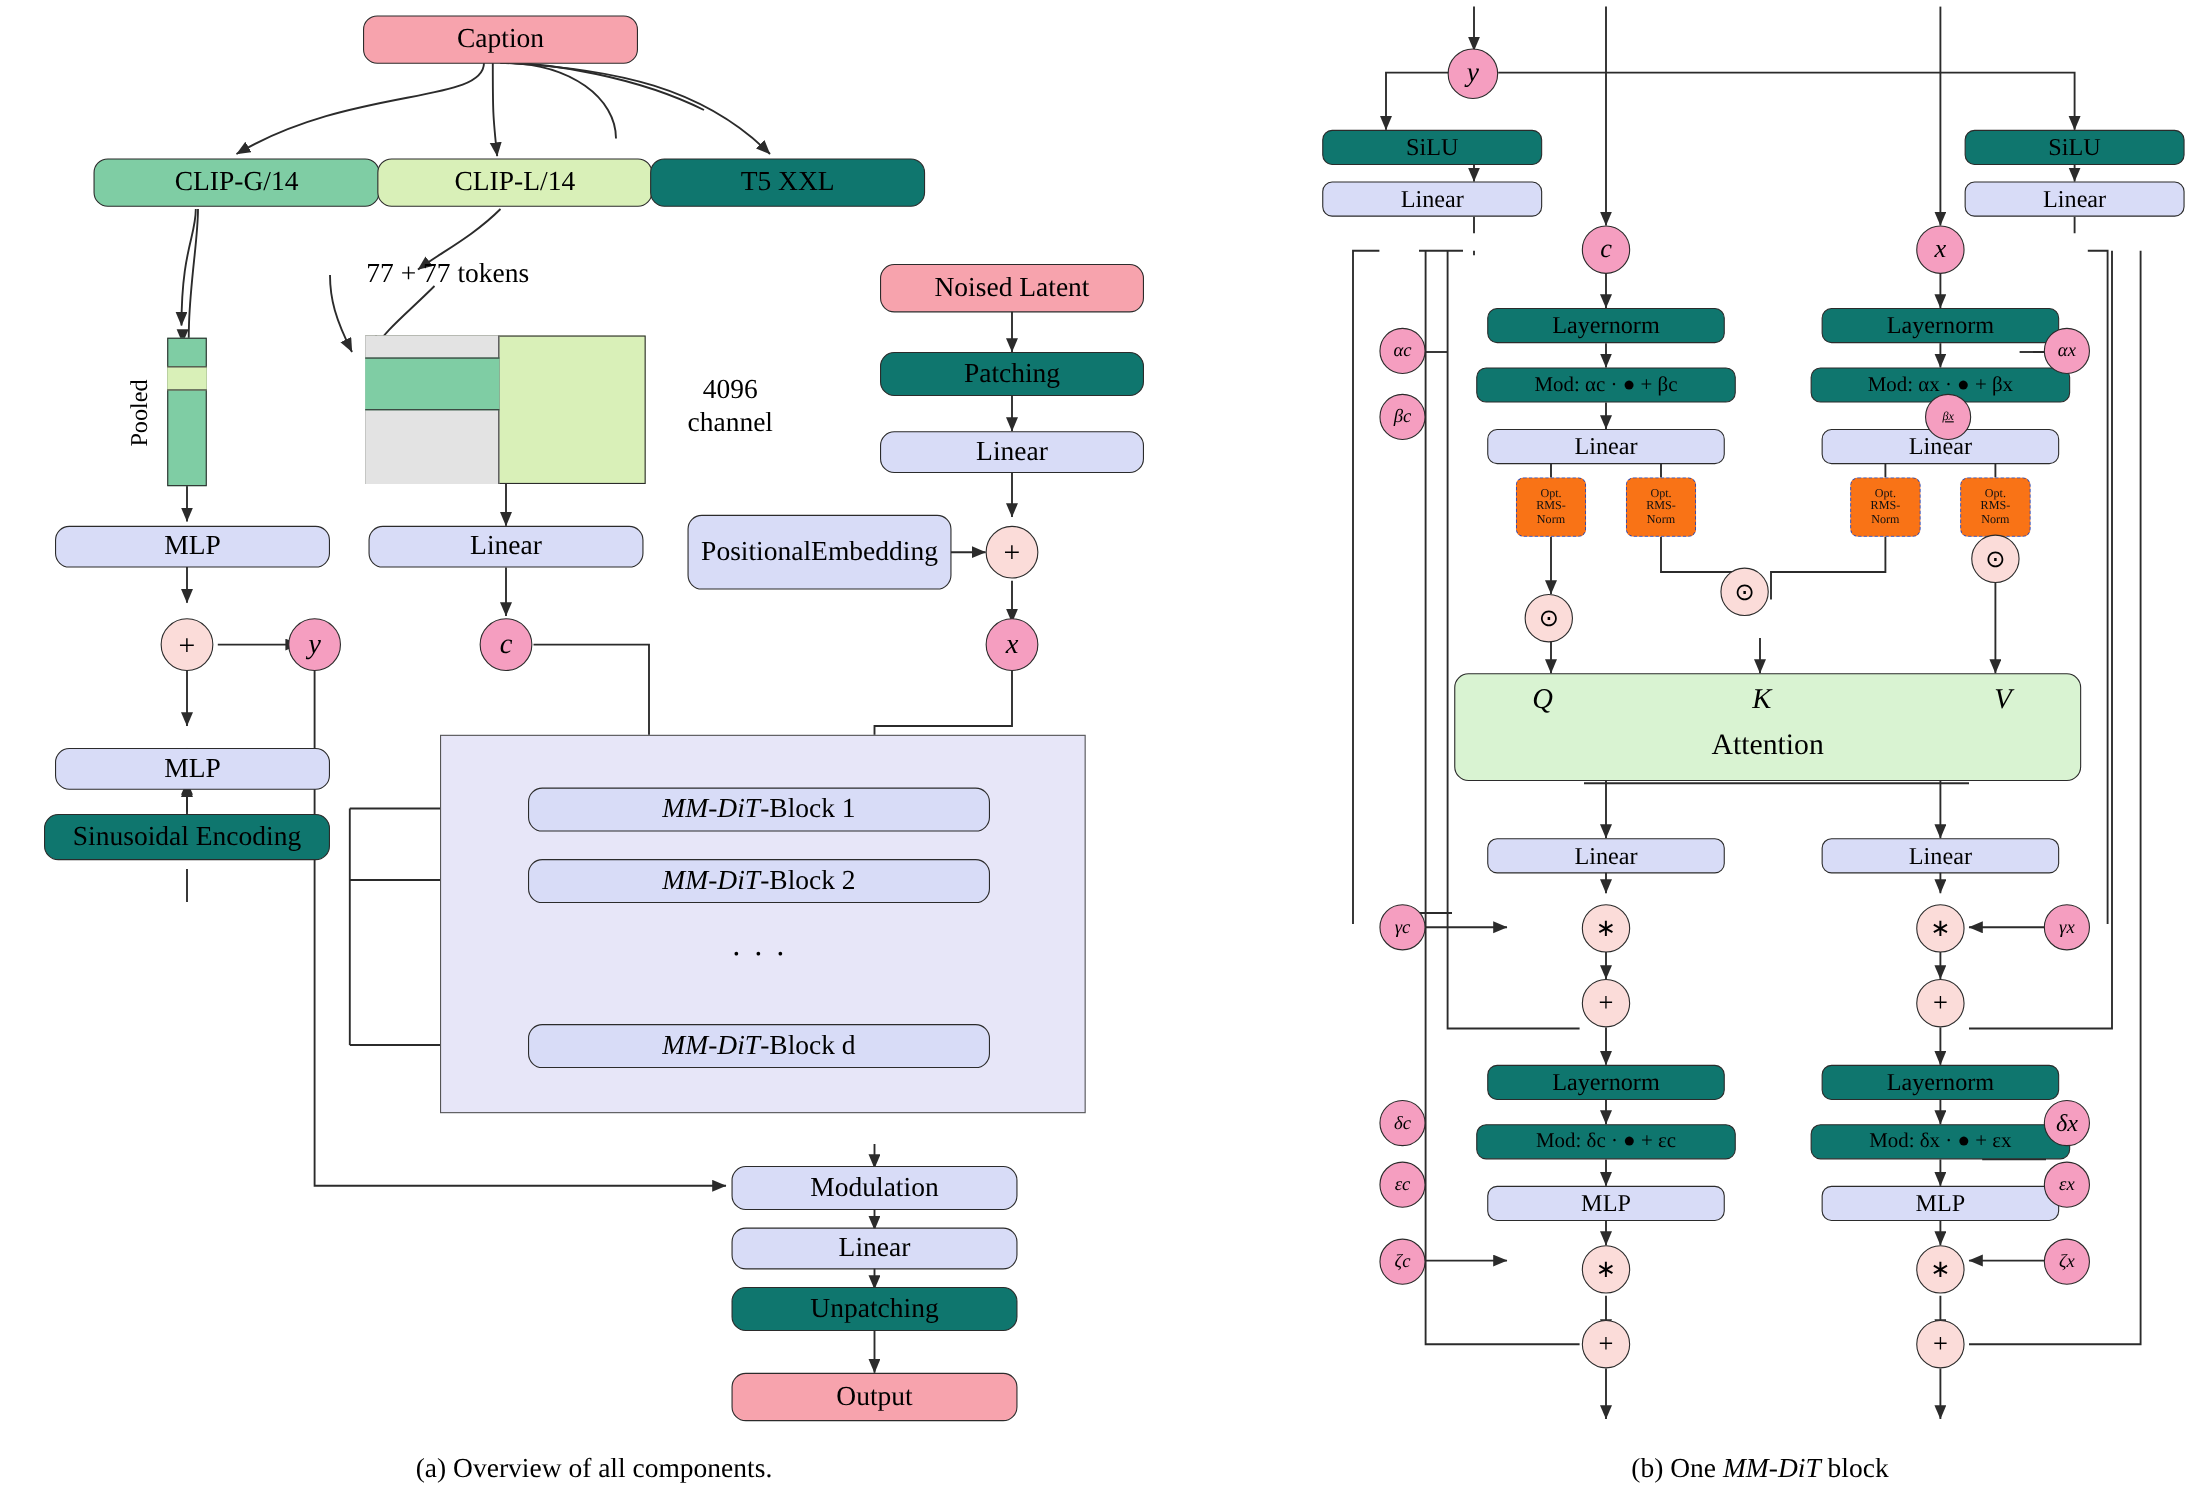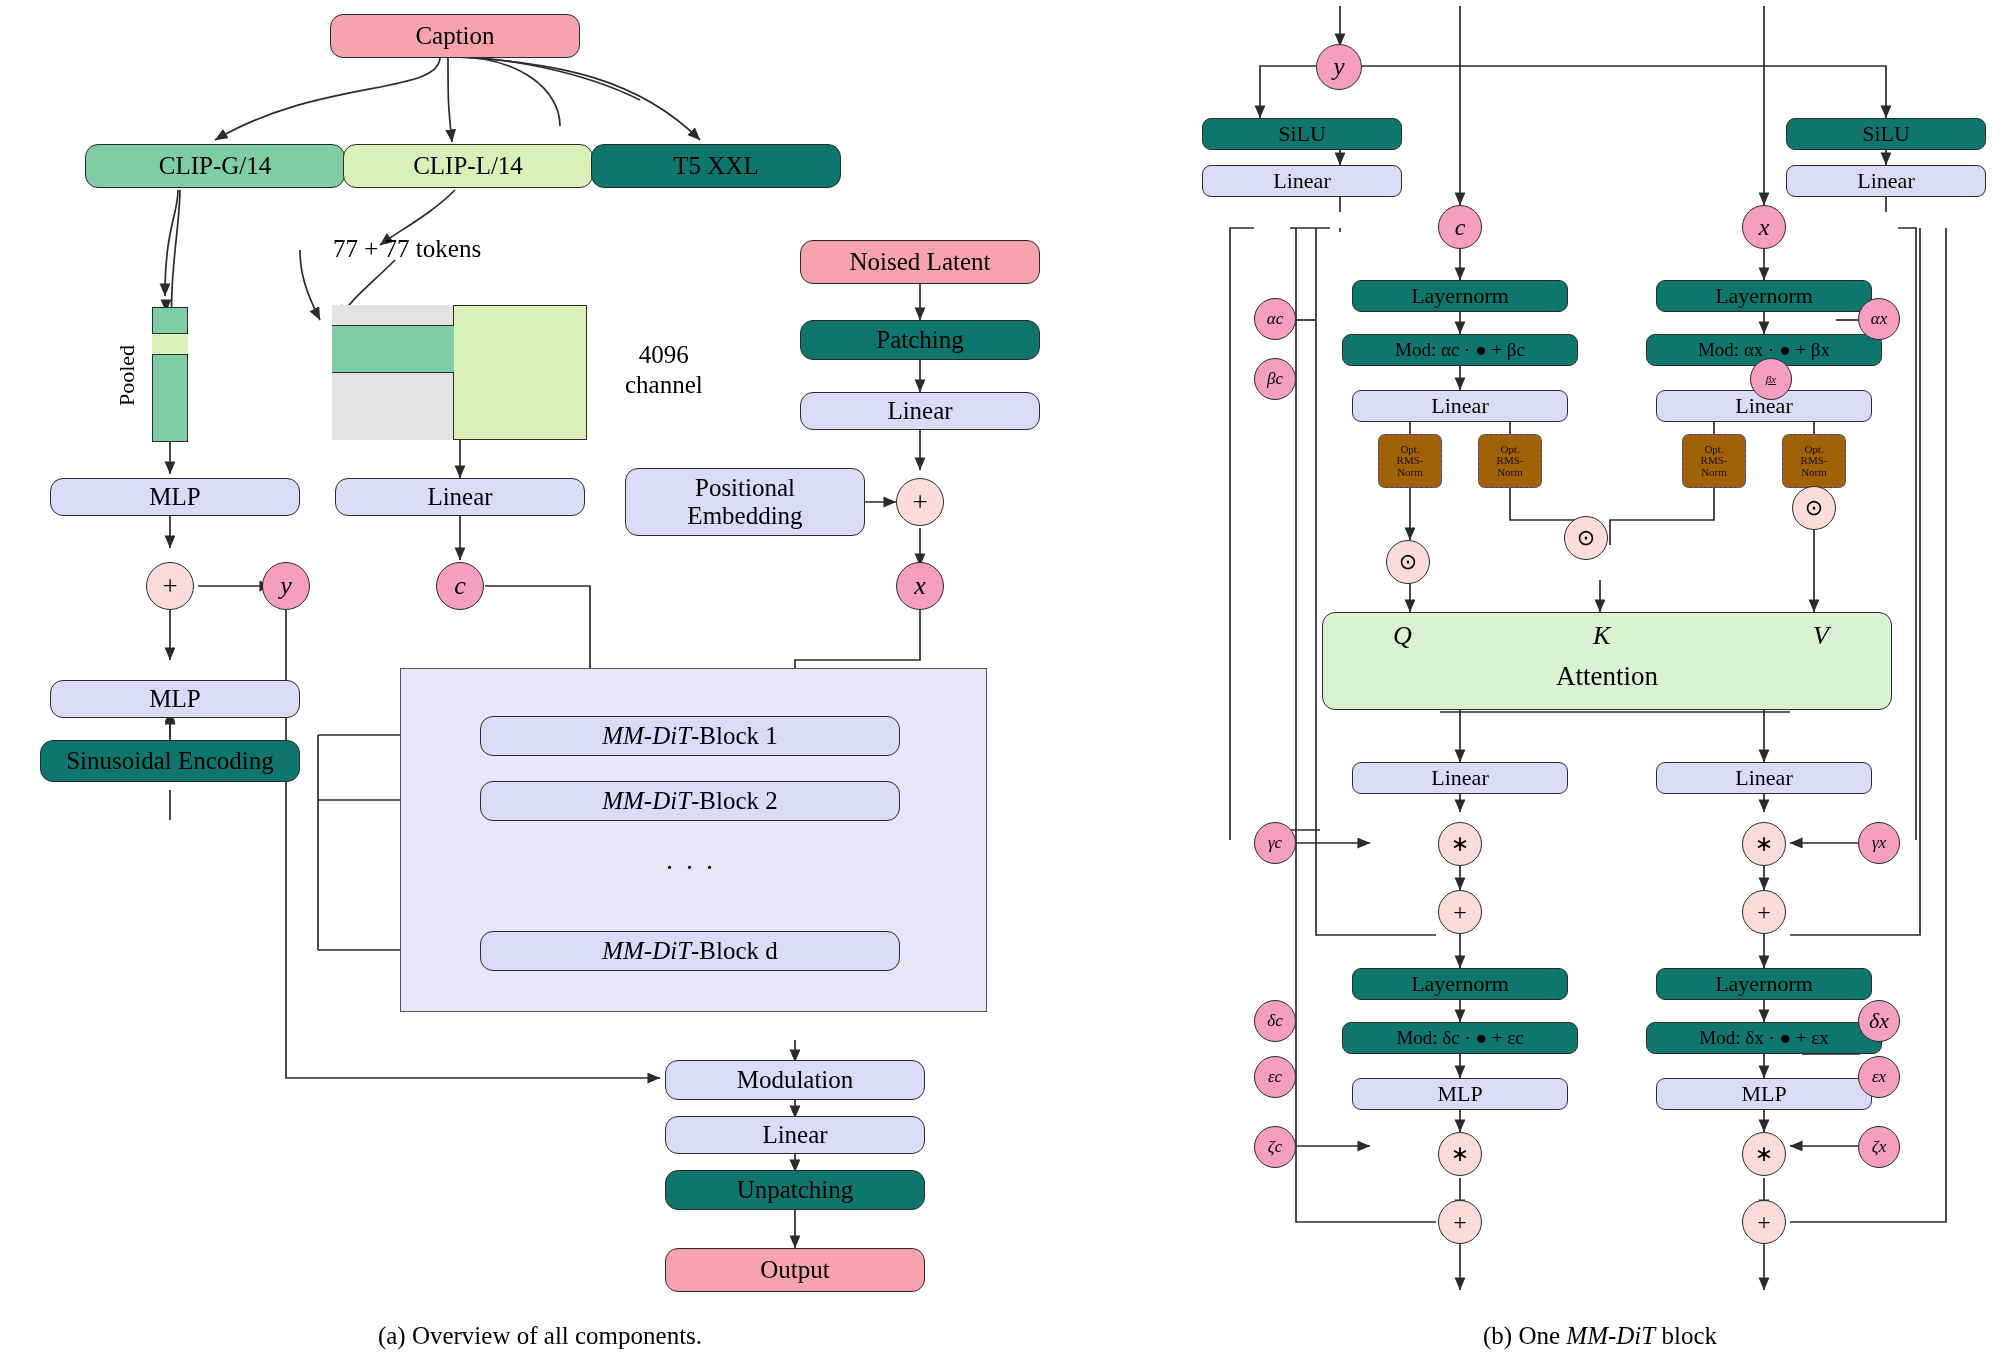--- a/index.html
+++ b/index.html
@@ -74,21 +74,21 @@
   }
   .plaintext {
     position: absolute;
     white-space: nowrap;
   }
   .dashbox {
     position: absolute;
     box-sizing: border-box;
     border: 1.3px dashed #2b45b0;
     border-radius: 7px;
-    background: #a16207;
+    background: #f97316;
     display: flex;
     align-items: center;
     justify-content: center;
     text-align: center;
     font-size: 11px;
     line-height: 1.05;
     color: #111;
   }
   .it { font-style: italic; }
   .attn {
@@ -293,21 +293,21 @@
   <div class="circle pinkc" style="left:262px; top:562px; width:48px; height:48px; font-size:26px;">y</div>
   <div class="circle pinkc" style="left:436px; top:562px; width:48px; height:48px; font-size:26px;">c</div>
   <div class="circle pinkc" style="left:896px; top:562px; width:48px; height:48px; font-size:26px;">x</div>
 
   <div class="node blue rad" style="left:50px; top:680px; width:250px; height:38px; font-size:25px;">MLP</div>
   <div class="node green rad" style="left:40px; top:740px; width:260px; height:42px; font-size:25px;">Sinusoidal Encoding</div>
 
   <div class="node pink rad" style="left:800px; top:240px; width:240px; height:44px; font-size:25px;">Noised Latent</div>
   <div class="node green rad" style="left:800px; top:320px; width:240px; height:40px; font-size:25px;">Patching</div>
   <div class="node blue rad" style="left:800px; top:392px; width:240px; height:38px; font-size:25px;">Linear</div>
-  <div class="node blue rad" style="left:625px; top:468px; width:240px; height:68px; font-size:25px; flex-direction:column;">
+  <div class="node blue rad" style="left:625px; top:468px; width:240px; height:68px; font-size:25px; flex-direction:row;">
     <span>Positional</span>
     <span>Embedding</span>
   </div>
   <div class="circle peach" style="left:896px; top:478px; width:48px; height:48px; font-size:27px;">+</div>
 
   <div class="blocks-bg" style="position:absolute; left:400px; top:668px; width:585px; height:342px;"></div>
 
   <div class="node blue rad" style="left:480px; top:716px; width:420px; height:40px; font-size:25px;">
     <span class="it">MM-DiT</span>
       <span>-Block 1</span>

